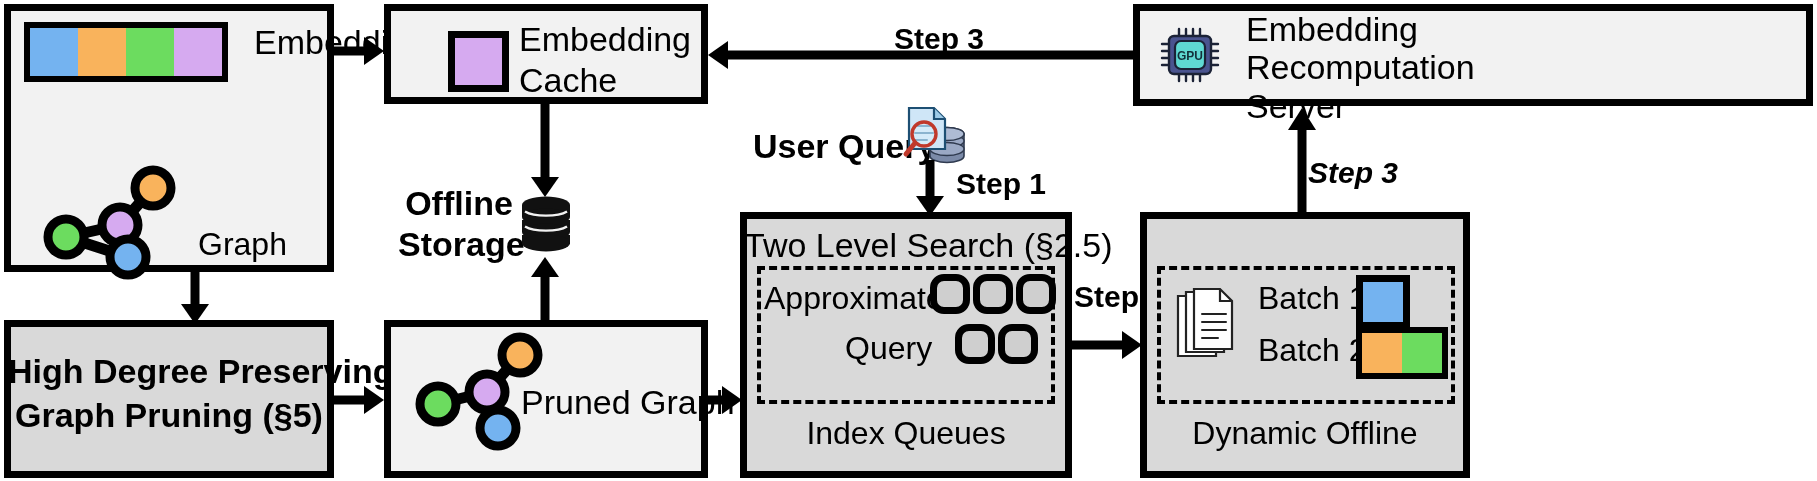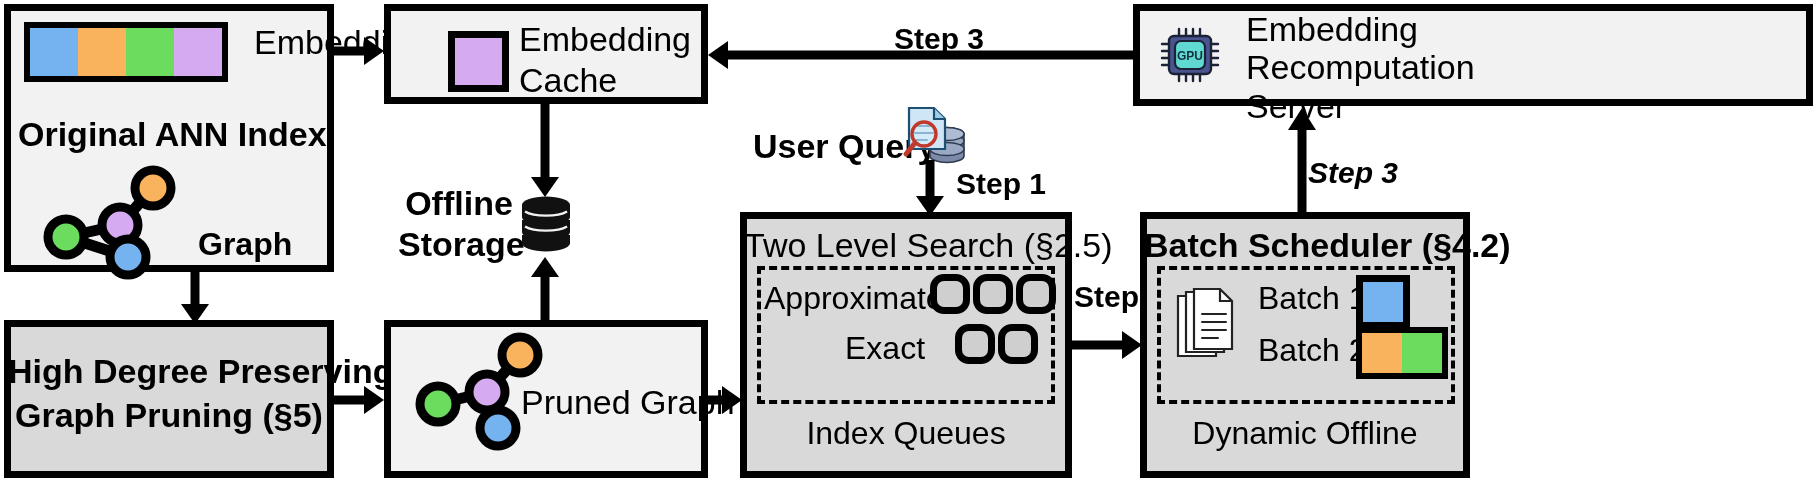--- a/index.html
+++ b/index.html
@@ -80,40 +80,39 @@
 
   <div class="swatchstrip" style="left:24px;top:22px;">
     <div class="sw blue"></div>
     <div class="sw orange"></div>
     <div class="sw green"></div>
     <div class="sw purple"></div>
   </div>
 
   <div class="lbl t34" style="left:254px;top:23px;">Embedding</div>
 
-  <div class="lbl t34 bold" style="left:18px;top:115px;width:300px;text-align:center;">Original ANN Index</div>
 
   <div class="graph" style="left:28px;top:165px;">
     <svg width="150" height="105" viewBox="0 0 150 105">
       <g stroke="#000" stroke-width="11" stroke-linecap="round">
         <line x1="92" y1="60" x2="125" y2="23"></line>
         <line x1="92" y1="60" x2="38" y2="72"></line>
         <line x1="92" y1="60" x2="100" y2="92"></line>
         <line x1="38" y1="72" x2="100" y2="92"></line>
       </g>
       <g stroke="#000" stroke-width="9">
         <circle cx="125" cy="23" r="18" fill="#f9b35c"></circle>
         <circle cx="92" cy="60" r="18" fill="#d6aaf0"></circle>
         <circle cx="38" cy="72" r="18" fill="#6cdc5f"></circle>
         <circle cx="100" cy="92" r="18" fill="#74b3f0"></circle>
       </g>
     </svg>
   </div>
 
-  <div class="lbl t32" style="left:198px;top:226px;font-weight:bold;">Graph</div>
+  <div class="lbl t32" style="left:198px;top:226px;">Graph</div>
 
   <div class="arrow" style="left:332px;top:36px;">
     <svg width="54" height="30" viewBox="0 0 54 30">
       <line x1="0" y1="15" x2="34" y2="15" stroke="#000" stroke-width="9"></line>
       <polygon points="32,1 52,15 32,29" fill="#000"></polygon>
     </svg>
   </div>
 
   <div class="arrow" style="left:180px;top:268px;">
     <svg width="30" height="58" viewBox="0 0 30 58">
@@ -246,38 +245,37 @@
   <div class="lbl t34" style="left:744px;top:226px;width:324px;text-align:center;">Two Level Search (§2.5)</div>
 
   <div class="dashed" style="left:757px;top:266px;width:298px;height:138px;"></div>
 
   <div class="lbl t32" style="left:764px;top:280px;">Approximate</div>
 
   <div class="slot" style="left:930px;top:274px;width:40px;height:40px;"></div>
   <div class="slot" style="left:973px;top:274px;width:40px;height:40px;"></div>
   <div class="slot" style="left:1016px;top:274px;width:40px;height:40px;"></div>
 
-  <div class="lbl t32" style="left:845px;top:330px;">Exact</div>
+  <div class="lbl t32" style="left:845px;top:330px;">Query</div>
 
   <div class="slot" style="left:955px;top:324px;width:40px;height:40px;"></div>
   <div class="slot" style="left:998px;top:324px;width:40px;height:40px;"></div>
 
   <div class="lbl t32" style="left:744px;top:415px;width:324px;text-align:center;">Index Queues</div>
 
   <div class="lbl t30 bold" style="left:1074px;top:280px;">Step 2</div>
   <div class="arrow" style="left:1072px;top:330px;">
     <svg width="72" height="30" viewBox="0 0 72 30">
       <line x1="0" y1="15" x2="52" y2="15" stroke="#000" stroke-width="9"></line>
       <polygon points="50,1 70,15 50,29" fill="#000"></polygon>
     </svg>
   </div>
 
   <div class="box gray" style="left:1140px;top:212px;width:330px;height:266px;">
   </div>
-  <div class="lbl t34 bold" style="left:1144px;top:226px;width:322px;text-align:center;">Batch Scheduler (§4.2)</div>
 
   <div class="dashed" style="left:1157px;top:266px;width:298px;height:138px;"></div>
 
   <div class="docs" style="left:1174px;top:288px;">
     <svg width="66" height="74" viewBox="0 0 66 74">
       <g fill="#ffffff" stroke="#222" stroke-width="2.2">
         <path d="M4 8 h26 l12 12 v48 h-38 z"></path>
         <path d="M12 4 h26 l12 12 v48 h-38 z"></path>
         <path d="M20 1 h26 l12 12 v48 h-38 z"></path>
       </g>

